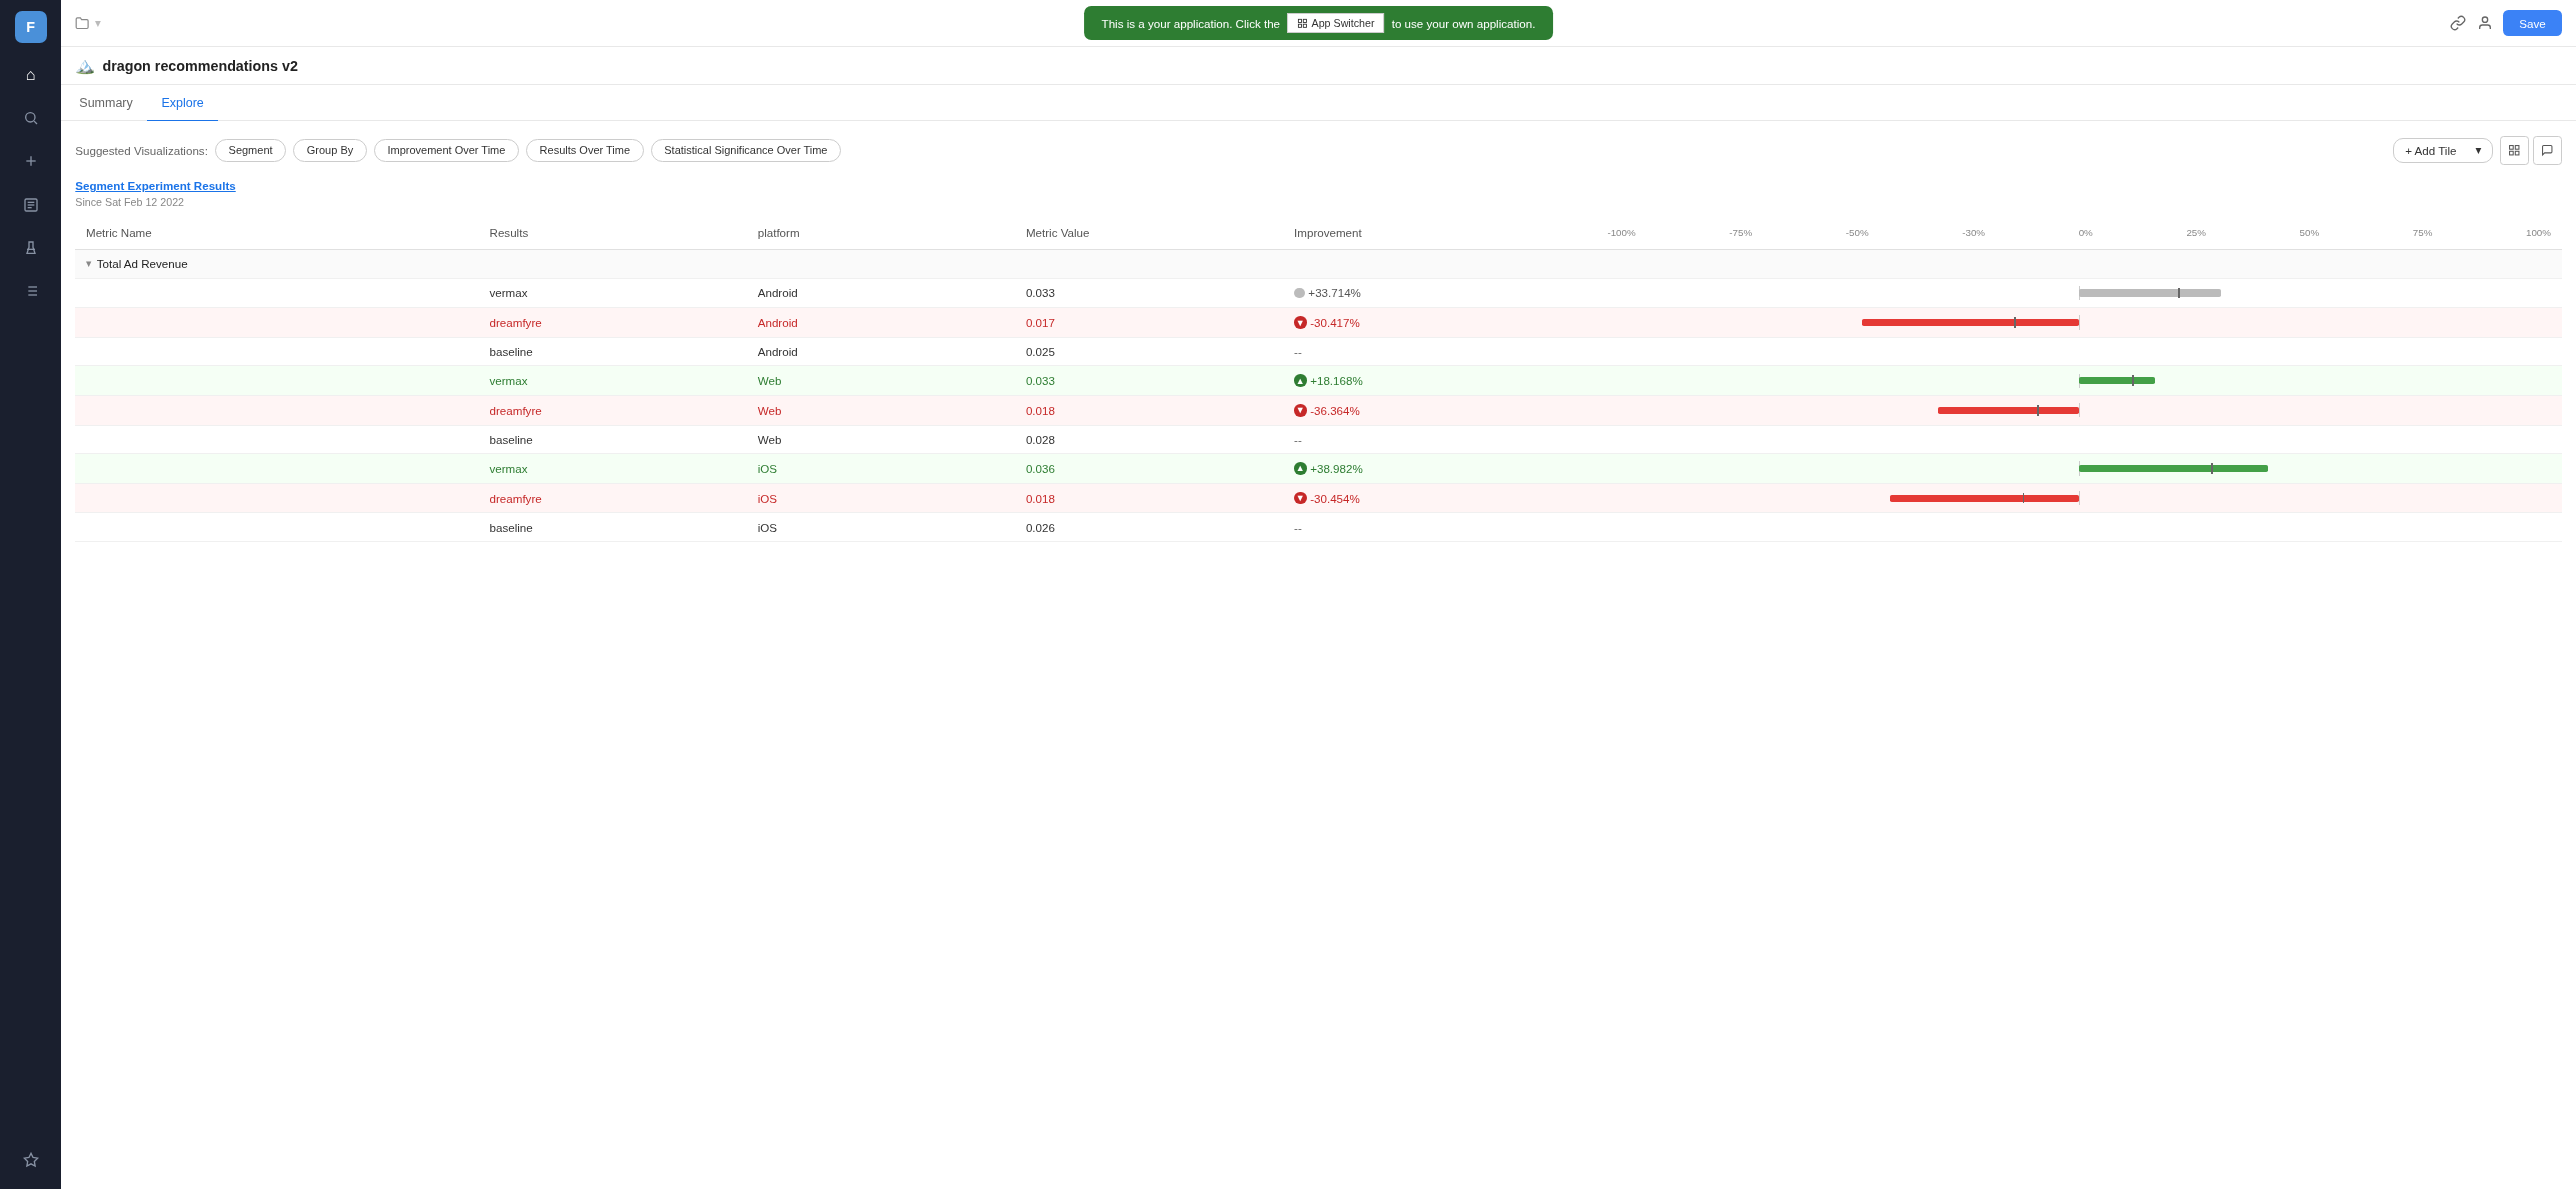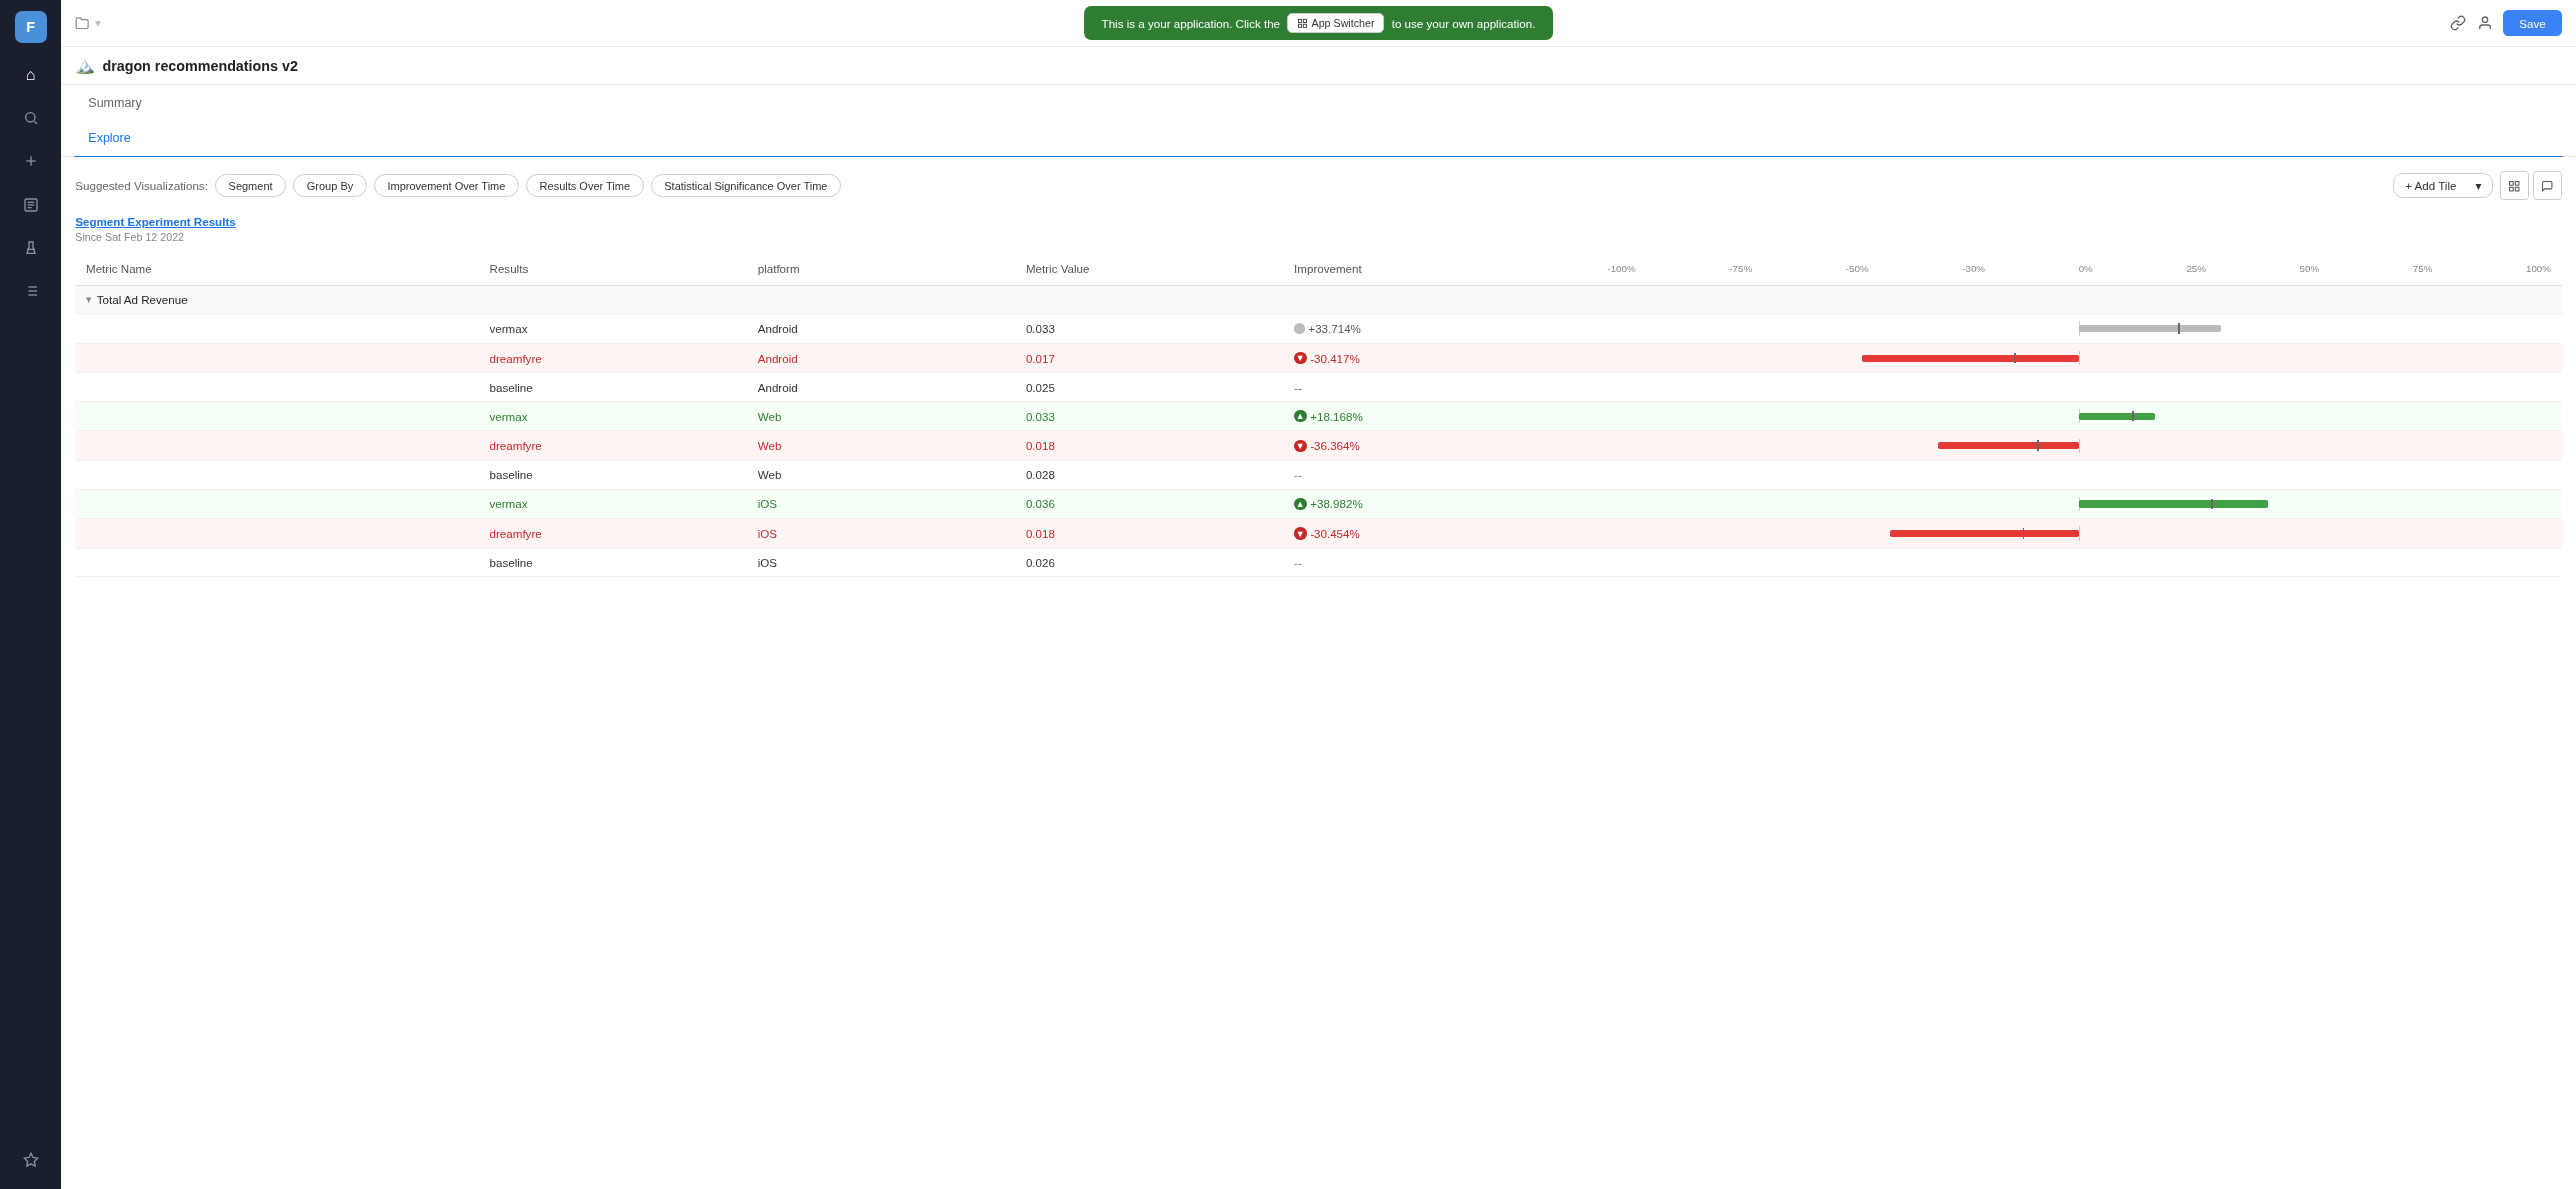--- a/index.html
+++ b/index.html
@@ -66,21 +66,21 @@
       border-radius: 7.2px;
       font-size: 11.6px;
       display: flex;
       align-items: center;
       gap: 7.2px;
     }
     .app-switcher-btn {
       background: white;
       color: #333;
       border: 0.9px solid #ccc;
-      border-radius: 5px;
+      border-radius: 0;
       padding: 2.7px 9px;
       font-size: 10.7px;
       display: inline-flex;
       align-items: center;
       gap: 3.6px;
       cursor: pointer;
     }
     .topbar-right {
       margin-left: auto;
       display: flex; align-items: center; gap: 10.7px;
@@ -102,23 +102,22 @@
       padding: 9px 14.3px;
       border-bottom: 0.9px solid #e8e8e8;
     }
     .app-title-bar .title-text {
       font-size: 14.3px; font-weight: 600; color: #222;
     }
 
     
     .tabs {
       display: flex;
-      padding: 0 13px;
+      padding: 0 4px;
       border-bottom: 0.9px solid #e8e8e8;
-      flex-direction: column;
     }
     .tab {
       padding: 10.7px 14.3px;
       font-size: 12.5px;
       color: #666;
       cursor: pointer;
       border-bottom: 1.8px solid transparent;
       margin-bottom: -0.9px;
     }
     .tab.active {

